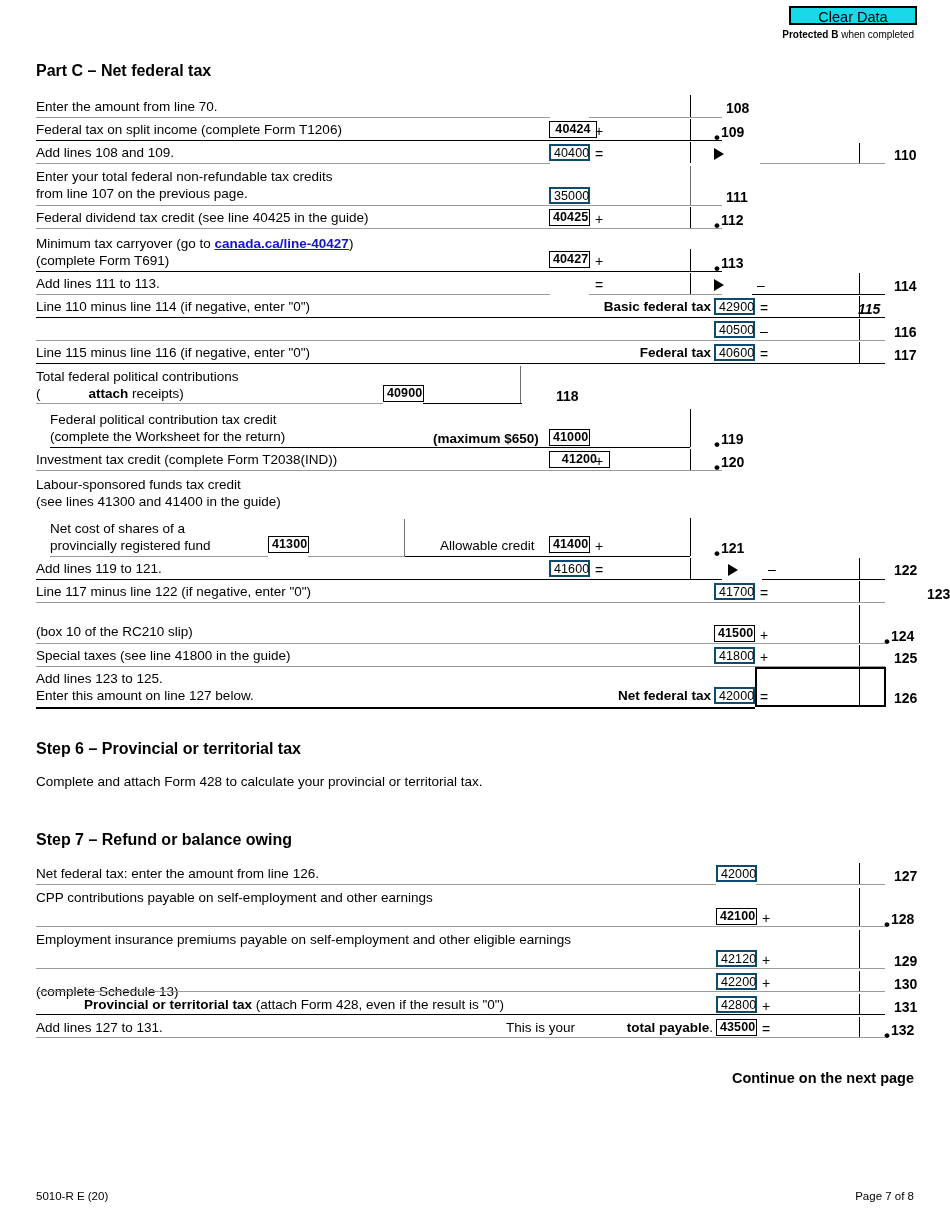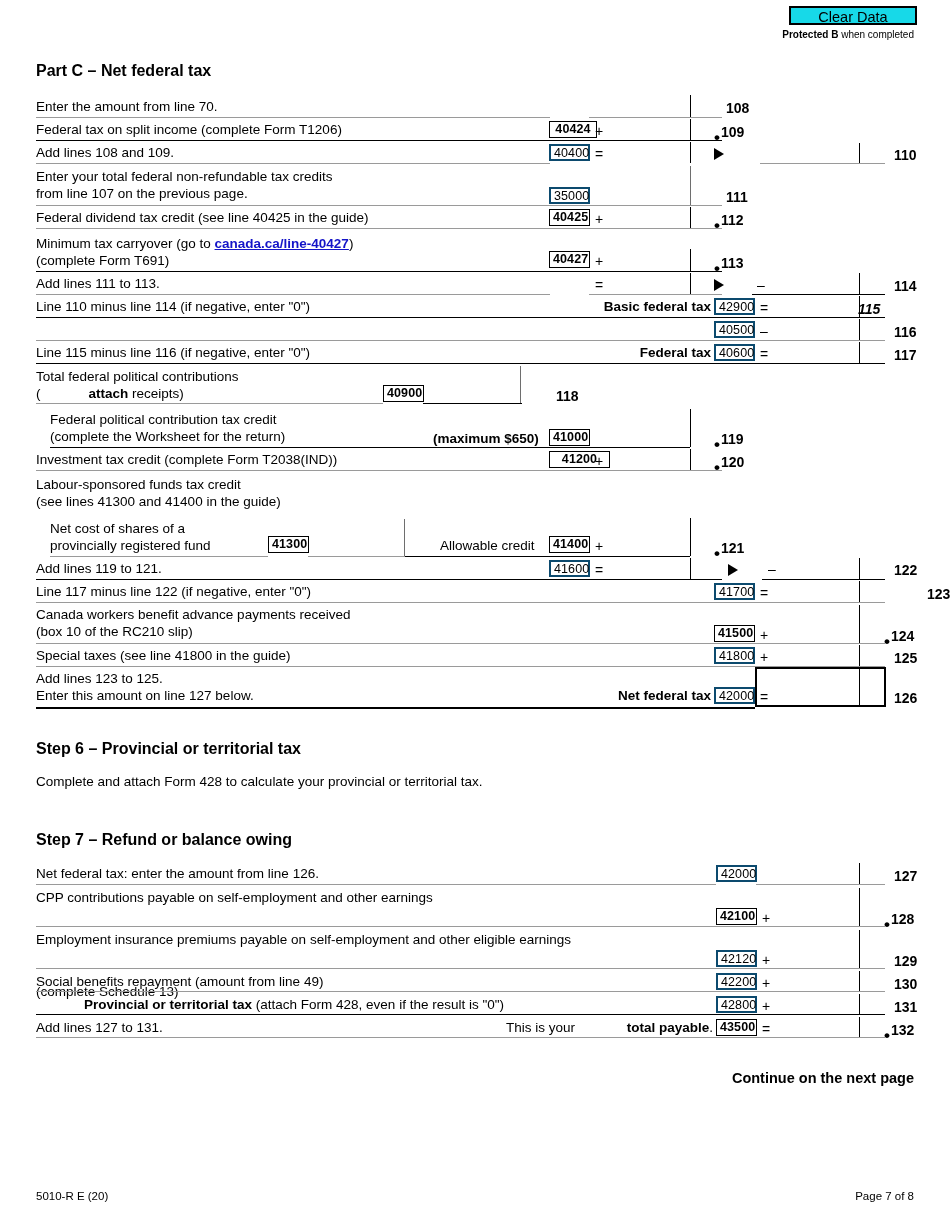--- a/index.html
+++ b/index.html
@@ -307,21 +307,20 @@
   <div class="tick" style="left:859px; top:558px; height:21px;"></div>
   <div class="lineno" style="left:894px; top:562px;">122</div>
 
   <div class="lbl" style="left:36px; top:584px;">Line 117 minus line 122 (if negative, enter "0")</div>
   <div class="code" style="left:714px; top:583px; width:41px;">41700</div>
   <div class="op" style="left:760px; top:586px;">=</div>
   <div class="hr" style="left:36px; top:602px; width:849px;"></div>
   <div class="tick" style="left:859px; top:581px; height:21px;"></div>
   <div class="lineno" style="left:894px; top:586px;margin-left:33px;">123</div>
 
-  <div class="lbl" style="left:36px; top:607px;">Canada workers benefit advance payments received</div>
   <div class="lbl" style="left:36px; top:624px;">(box 10 of the RC210 slip)</div>
   <div class="code b" style="left:714px; top:625px; width:41px;">41500</div>
   <div class="op" style="left:760px; top:628px;">+</div>
   <div class="hr" style="left:36px; top:643px; width:849px;"></div>
   <div class="tick" style="left:859px; top:605px; height:38px;"></div>
   <div class="dot" style="left:884px; top:637px;">•</div>
   <div class="lineno" style="left:891px; top:628px;">124</div>
 
   <div class="lbl" style="left:36px; top:648px;">Special taxes (see line 41800 in the guide)</div>
   <div class="code" style="left:714px; top:647px; width:41px;">41800</div>
@@ -361,21 +360,20 @@
   <div class="lineno" style="left:891px; top:911px;">128</div>
 
   <div class="lbl" style="left:36px; top:932px;">Employment insurance premiums payable on self-employment and other eligible earnings</div>
   <div class="lbl" style="left:36px; top:949px;margin-top:35px;">(complete Schedule 13)</div>
   <div class="code" style="left:716px; top:950px; width:41px;">42120</div>
   <div class="op" style="left:762px; top:953px;">+</div>
   <div class="hr" style="left:36px; top:968px; width:849px;"></div>
   <div class="tick" style="left:859px; top:930px; height:38px;"></div>
   <div class="lineno" style="left:894px; top:953px;">129</div>
 
-  <div class="lbl" style="left:36px; top:974px;">Social benefits repayment (amount from line 49)</div>
   <div class="code" style="left:716px; top:973px; width:41px;">42200</div>
   <div class="op" style="left:762px; top:976px;">+</div>
   <div class="hr" style="left:36px; top:991px; width:849px;"></div>
   <div class="tick" style="left:859px; top:971px; height:20px;"></div>
   <div class="lineno" style="left:894px; top:976px;">130</div>
 
   <div class="lbl" style="left:36px; top:997px;"><b>Provincial or territorial tax</b><span> (attach Form 428, even if the result is "0")</span></div>
   <div class="code" style="left:716px; top:996px; width:41px;">42800</div>
   <div class="op" style="left:762px; top:999px;">+</div>
   <div class="hr dark" style="left:36px; top:1014px; width:849px;"></div>

